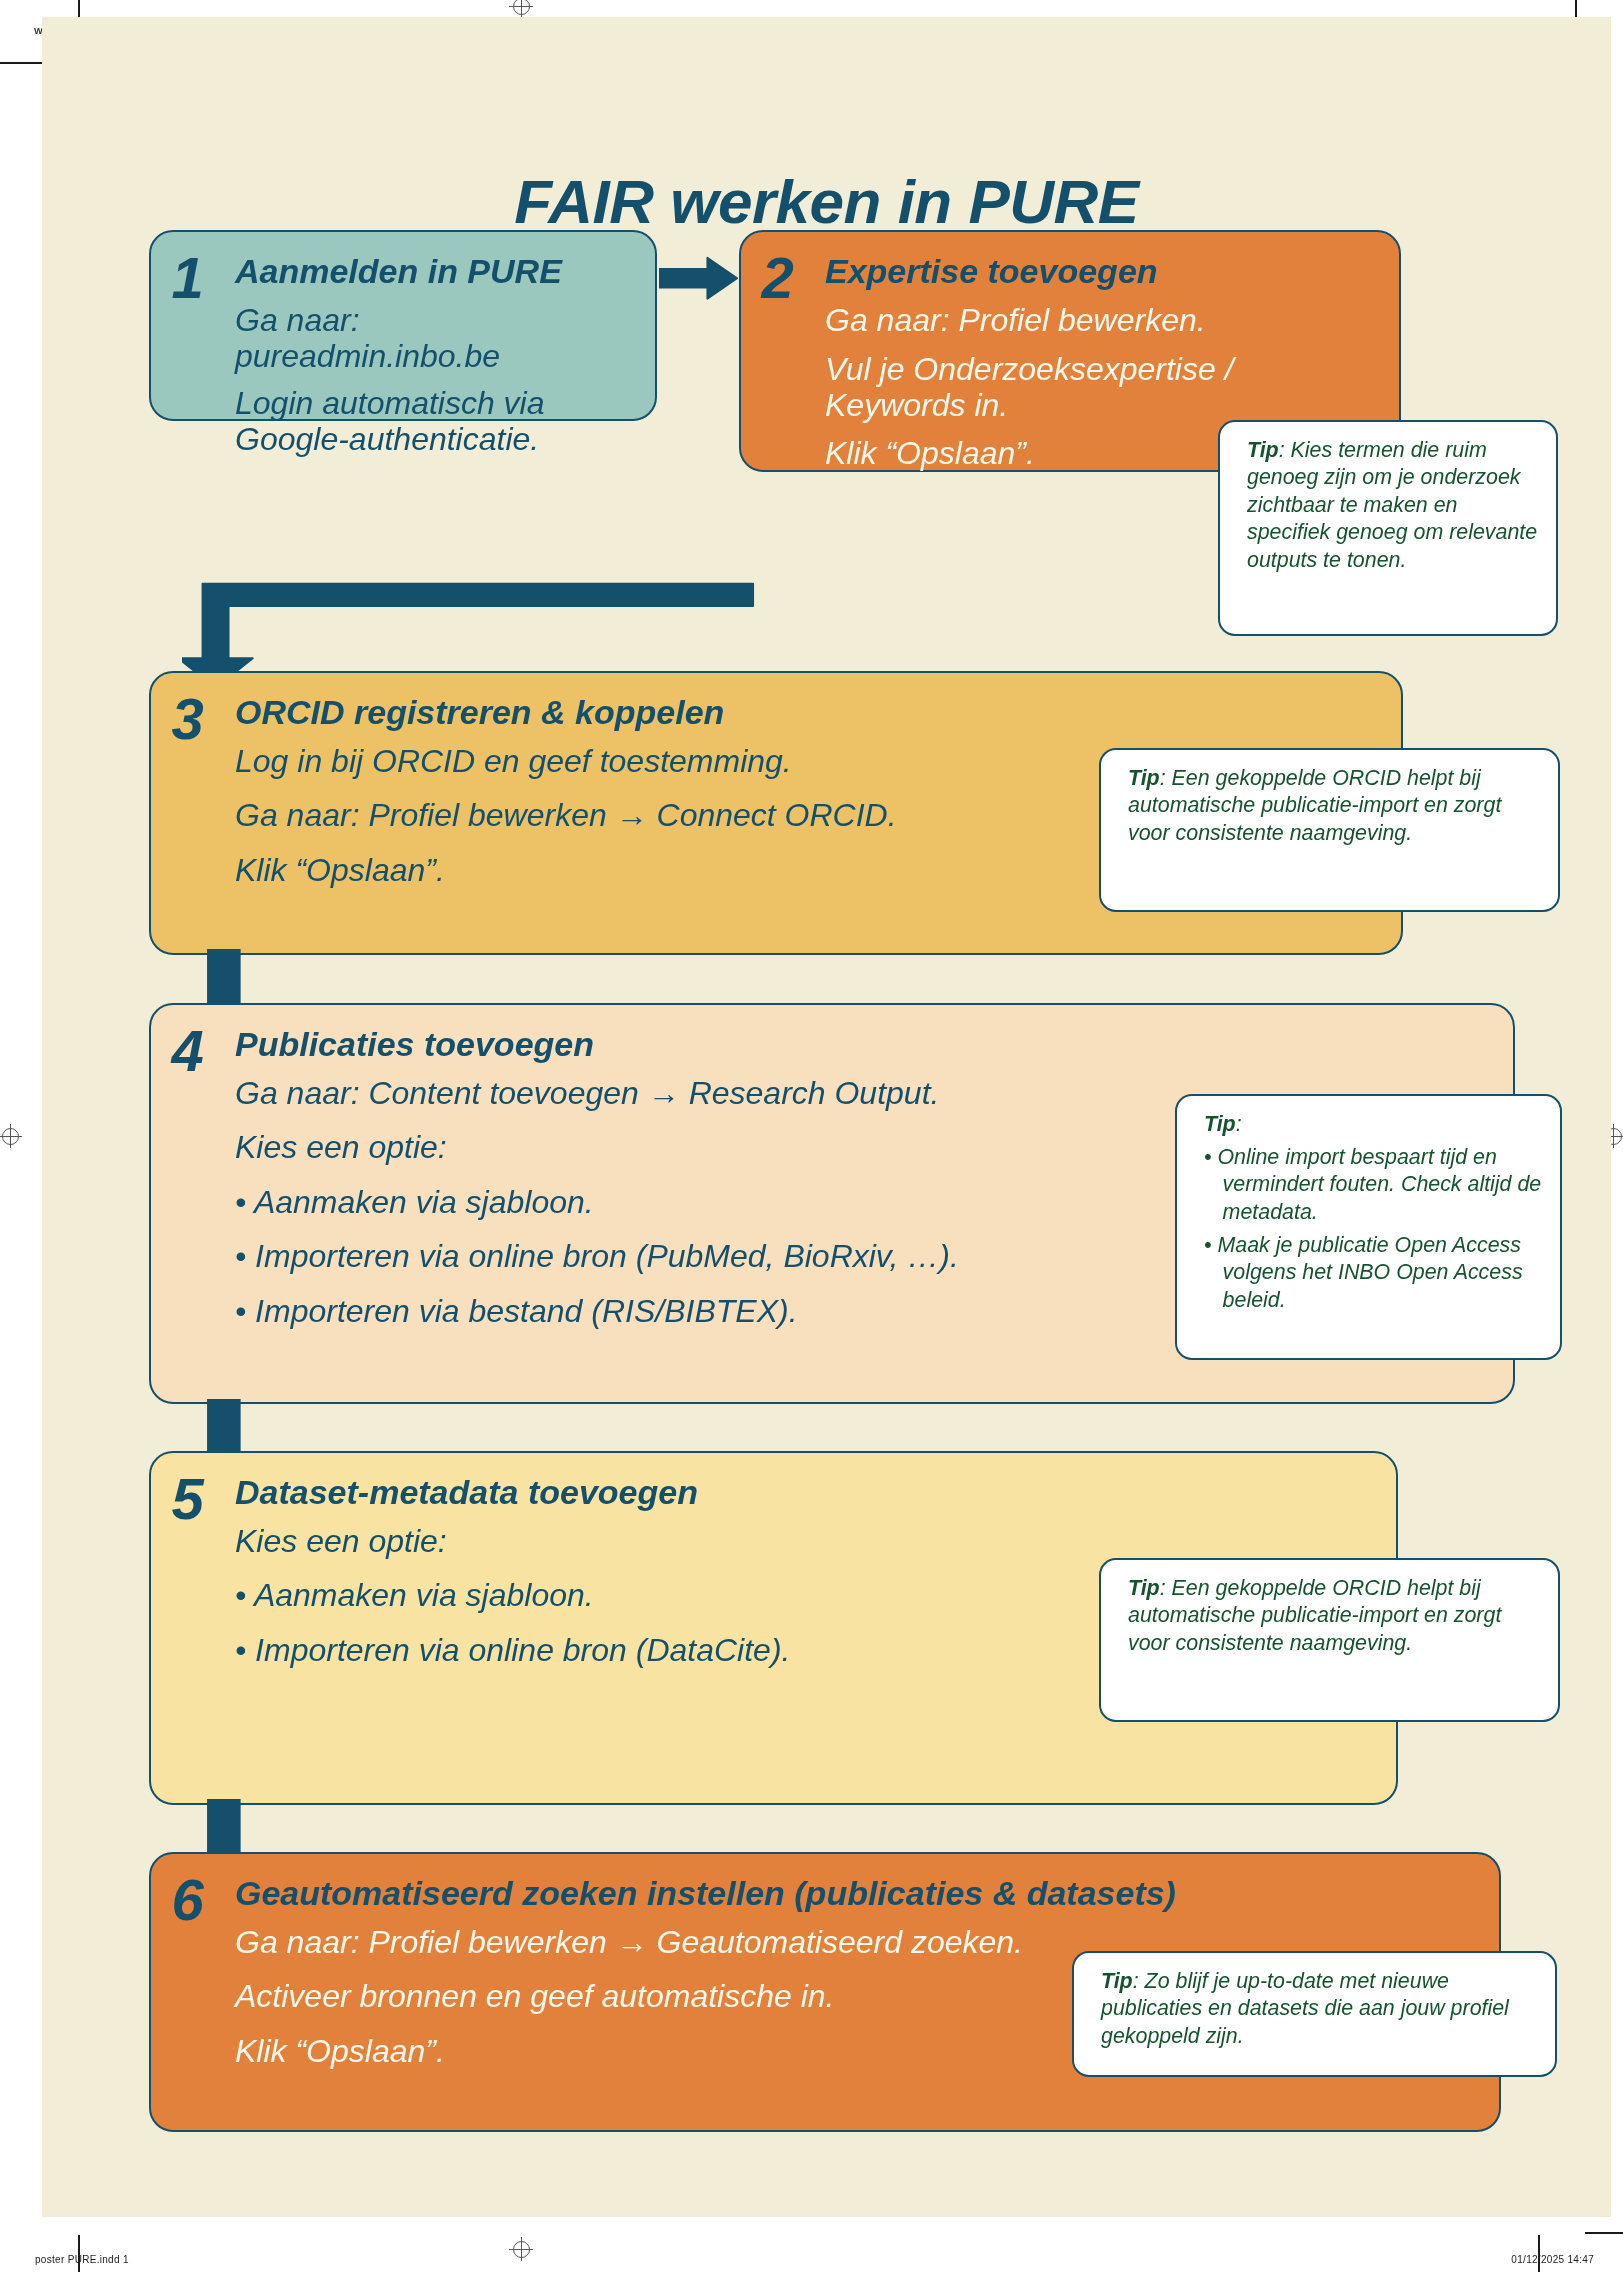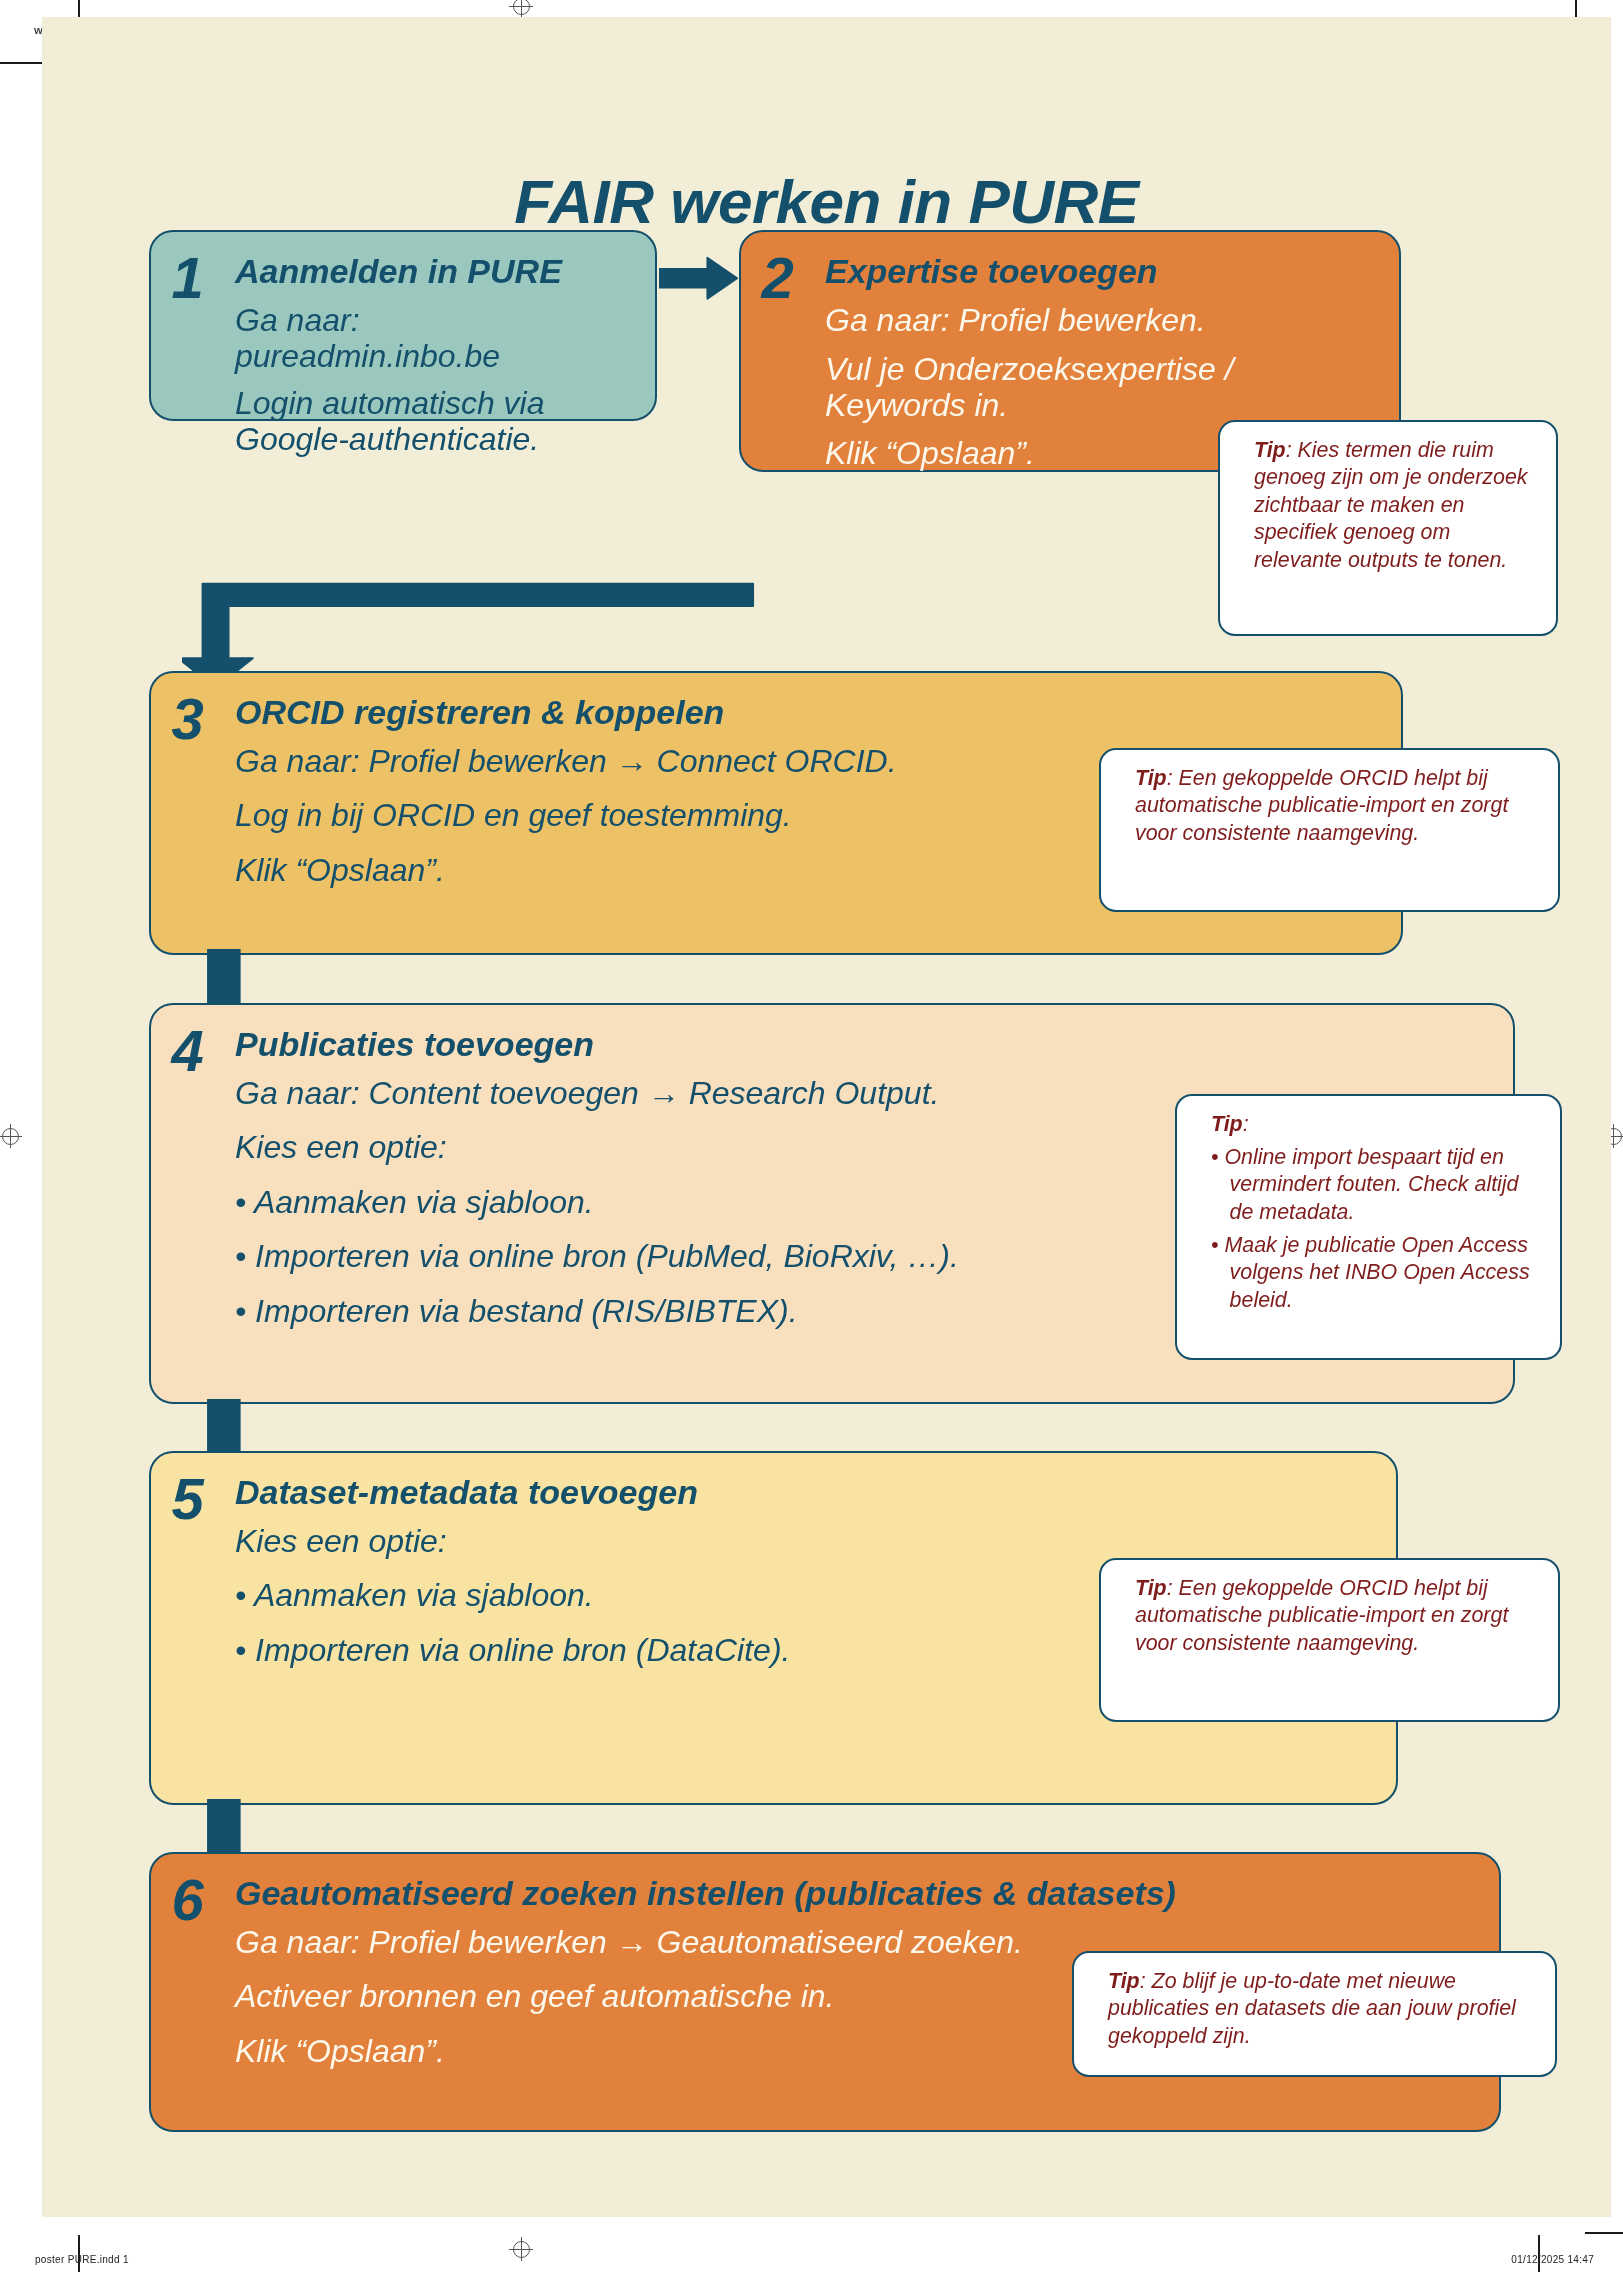--- a/index.html
+++ b/index.html
@@ -132,22 +132,22 @@
   .fill-peach  { background: #F8DFBE; }
   .fill-cream  { background: #F8E3A2; }
 
   
   .tip {
     position: absolute;
     background: #FFFFFF;
     border: 2.3px solid #14506B;
     border-radius: 17px;
     box-sizing: border-box;
-    padding: 15px 17px 15px 34px;
-    color: #7f1d1d;
+    padding: 15px 17px 15px 27px;
+    color: #14532d;
     font-size: 21.4px;
     line-height: 1.28;
     font-family: "Liberation Sans", sans-serif;
   }
   .tip b { font-weight: bold; }
   .tip-bullet {
     padding-left: 18.6px;
     text-indent: -18.6px;
     margin-top: 5.6px;
   }
@@ -221,22 +221,22 @@
       <svg width="573" height="112" viewBox="0 0 615 120">
         <path d="M613 6 L613 30 L50 30 L50 86 L76 86 L36 118 L-4 86 L22 86 L22 6 Z" fill="#14506B" stroke="#14506B" stroke-width="2" stroke-linejoin="round"></path>
       </svg>
     </div>
 
     <div class="step fill-gold" style="left:107px; top:654px; width:1254px; height:284px;">
       <div class="step-inner">
         <div class="step-num" style="left:20.5px; top:17px;">3</div>
         <div style="margin-left:56px;">
           <div class="step-head">ORCID registreren &amp; koppelen</div>
+          <div class="step-line body-dark">Log in bij ORCID en geef toestemming.</div>
           <div class="step-line body-dark">Ga naar: Profiel bewerken → Connect ORCID.</div>
-          <div class="step-line body-dark">Log in bij ORCID en geef toestemming.</div>
           <div class="step-line body-dark" style="margin-bottom:0;">Klik “Opslaan”.</div>
         </div>
       </div>
     </div>
 
     <div class="tip" style="left:1057px; top:731px; width:461px; height:164px;">
       <span><b>Tip</b>: </span><span>Een gekoppelde ORCID helpt bij automatische publicatie-import en zorgt voor consistente naamgeving.</span>
     </div>
 
     <div class="conn" style="left:149px; top:932px;">

